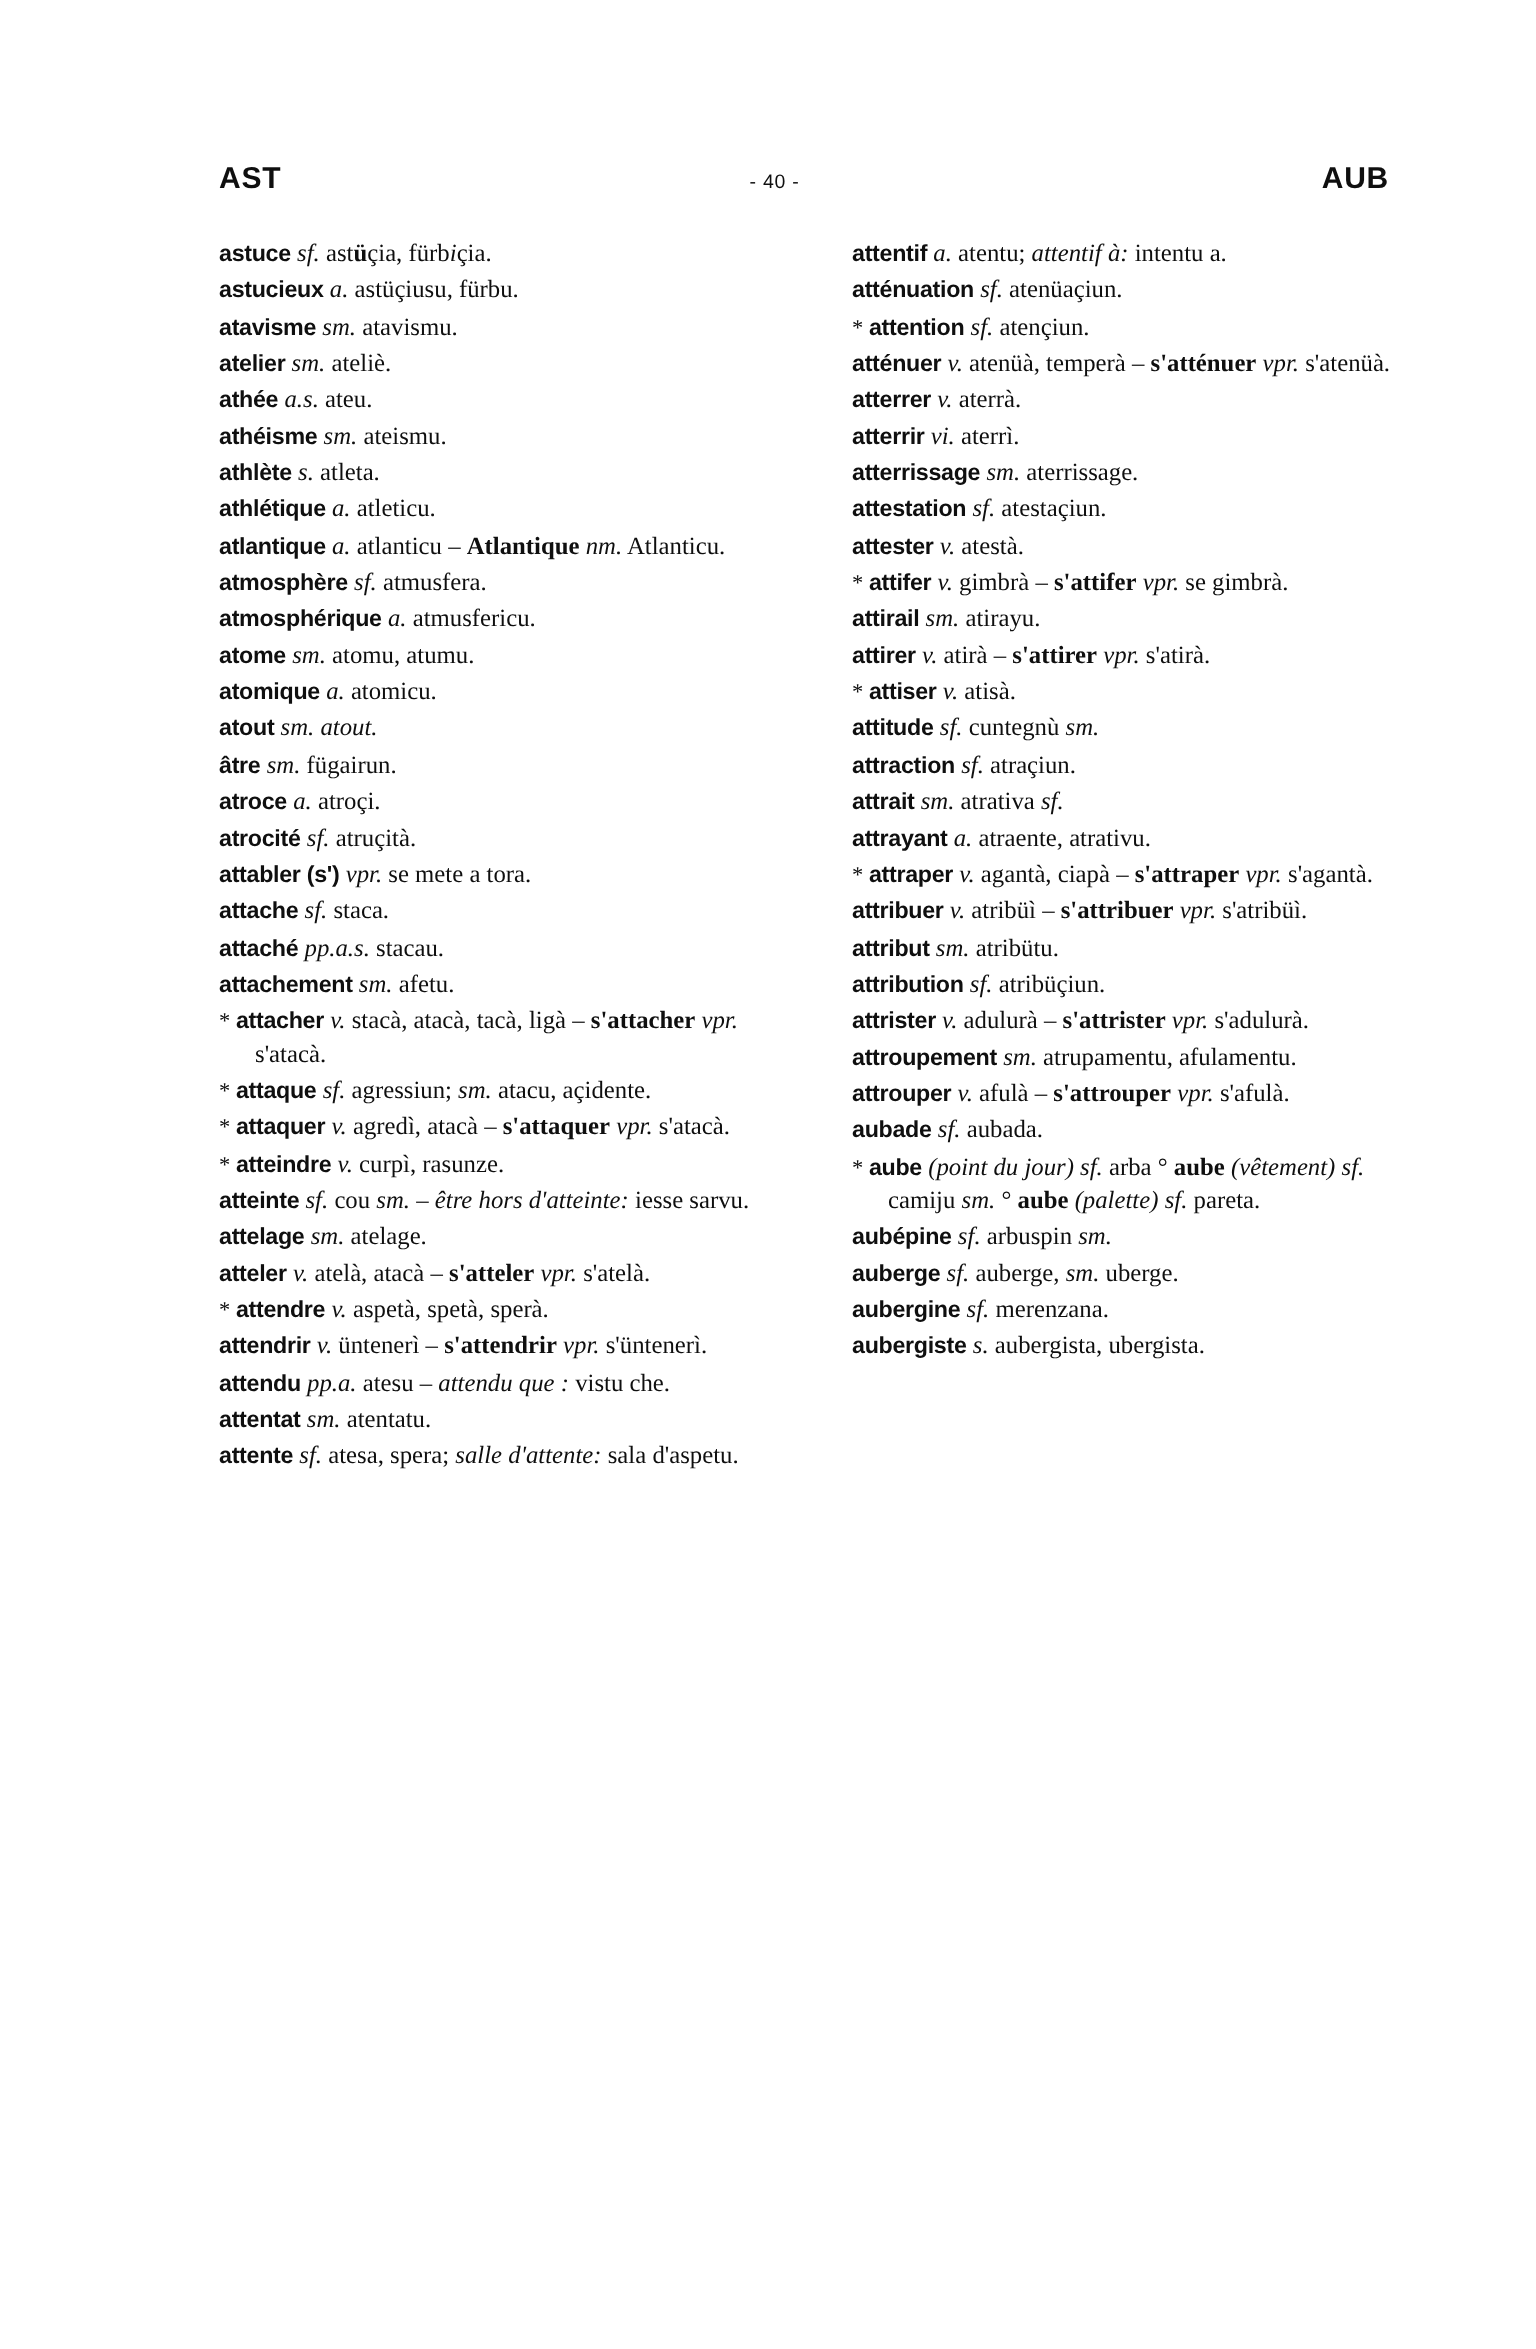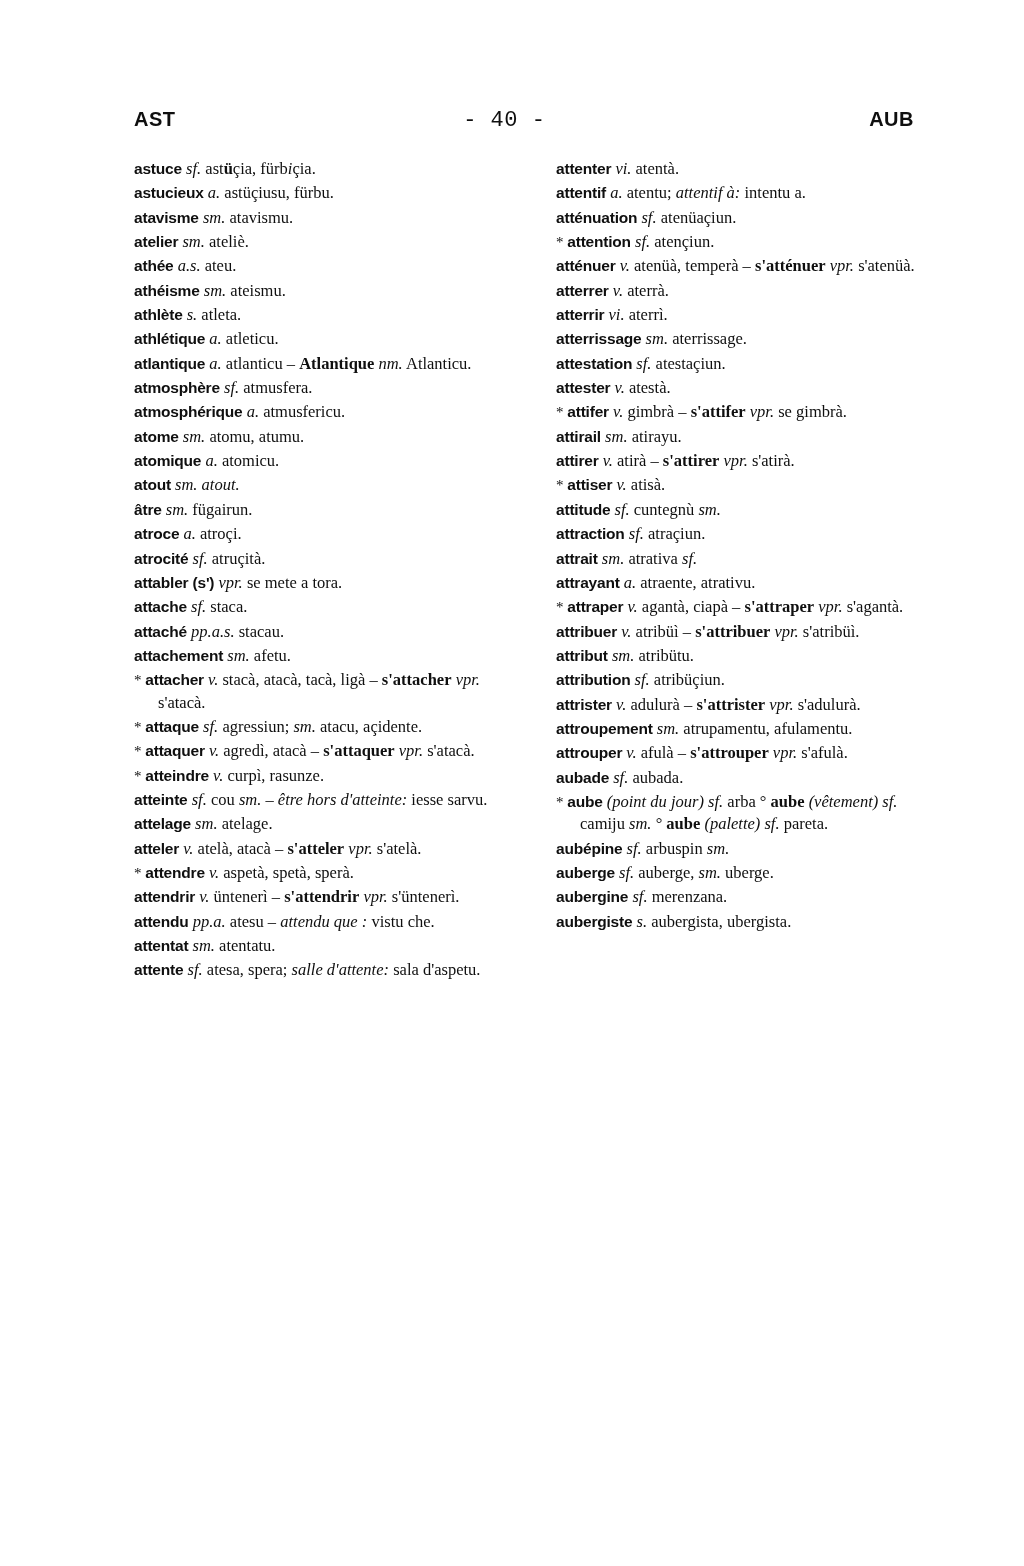--- a/index.html
+++ b/index.html
@@ -10,37 +10,37 @@
   body {
     width: 1024px;
     height: 1566px;
     font-family: "Liberation Serif", serif;
     color: #111;
     position: relative;
     overflow: hidden;
   }
   .page {
     position: absolute;
-    left: 4px; top: 0;
+    left: 16px; top: 0;
     width: 876px;
     height: 1566px;
   }
   .header {
     position: absolute;
     left: 130px;
     top: 108px;
     width: 780px;
     display: flex;
     justify-content: space-between;
     align-items: baseline;
     font-size: 21px;
     letter-spacing: 0.5px;
   }
   .header .hdr-left { font-family: "Liberation Sans", sans-serif; font-weight: bold; font-size: 20px;}
-  .header .hdr-center { font-family: Liberation Mono, monospace; font-size: 22px; }
+  .header .hdr-center { font-family: Liberation Sans, sans-serif; font-size: 13px; }
   .header .hdr-right { font-family: "Liberation Sans", sans-serif; font-weight: bold; font-size: 20px; margin-left: 36px;}
 
   .columns {
     position: absolute;
     left: 130px;
     top: 158px;
     width: 790px;
     display: flex;
     gap: 54px;
   }
@@ -118,21 +118,20 @@
         <div class="entry"><span class="hw">atteinte</span> <span class="rm"><i>sf.</i> cou <i>sm.</i> – <i>être hors d'atteinte:</i> iesse sarvu.</span></div>
         <div class="entry"><span class="hw">attelage</span> <span class="rm"><i>sm.</i> atelage.</span></div>
         <div class="entry"><span class="hw">atteler</span> <span class="rm"><i>v.</i> atelà, atacà – <b>s'atteler</b> <i>vpr.</i> s'atelà.</span></div>
         <div class="entry star"><span class="star-mark">*&nbsp;</span><span class="hw">attendre</span> <span class="rm"><i>v.</i> aspetà, spetà, sperà.</span></div>
         <div class="entry"><span class="hw">attendrir</span> <span class="rm"><i>v.</i> üntenerì – <b>s'attendrir</b> <i>vpr.</i> s'üntenerì.</span></div>
         <div class="entry"><span class="hw">attendu</span> <span class="rm"><i>pp.a.</i> atesu – <i>attendu que :</i> vistu che.</span></div>
         <div class="entry"><span class="hw">attentat</span> <span class="rm"><i>sm.</i> atentatu.</span></div>
         <div class="entry"><span class="hw">attente</span> <span class="rm"><i>sf.</i> atesa, spera; <i>salle d'attente:</i> sala d'aspetu.</span></div>
       </div>
     <div class="col">
-        <div class="entry"><span class="hw">attenter</span> <span class="rm"><i>vi.</i> atentà.</span></div>
         <div class="entry"><span class="hw">attentif</span> <span class="rm"><i>a.</i> atentu; <i>attentif à:</i> intentu a.</span></div>
         <div class="entry"><span class="hw">atténuation</span> <span class="rm"><i>sf.</i> atenüaçiun.</span></div>
         <div class="entry star"><span class="star-mark">*&nbsp;</span><span class="hw">attention</span> <span class="rm"><i>sf.</i> atençiun.</span></div>
         <div class="entry"><span class="hw">atténuer</span> <span class="rm"><i>v.</i> atenüà, temperà – <b>s'atténuer</b> <i>vpr.</i> s'atenüà.</span></div>
         <div class="entry"><span class="hw">atterrer</span> <span class="rm"><i>v.</i> aterrà.</span></div>
         <div class="entry"><span class="hw">atterrir</span> <span class="rm"><i>vi.</i> aterrì.</span></div>
         <div class="entry"><span class="hw">atterrissage</span> <span class="rm"><i>sm.</i> aterrissage.</span></div>
         <div class="entry"><span class="hw">attestation</span> <span class="rm"><i>sf.</i> atestaçiun.</span></div>
         <div class="entry"><span class="hw">attester</span> <span class="rm"><i>v.</i> atestà.</span></div>
         <div class="entry star"><span class="star-mark">*&nbsp;</span><span class="hw">attifer</span> <span class="rm"><i>v.</i> gimbrà – <b>s'attifer</b> <i>vpr.</i> se gimbrà.</span></div>

